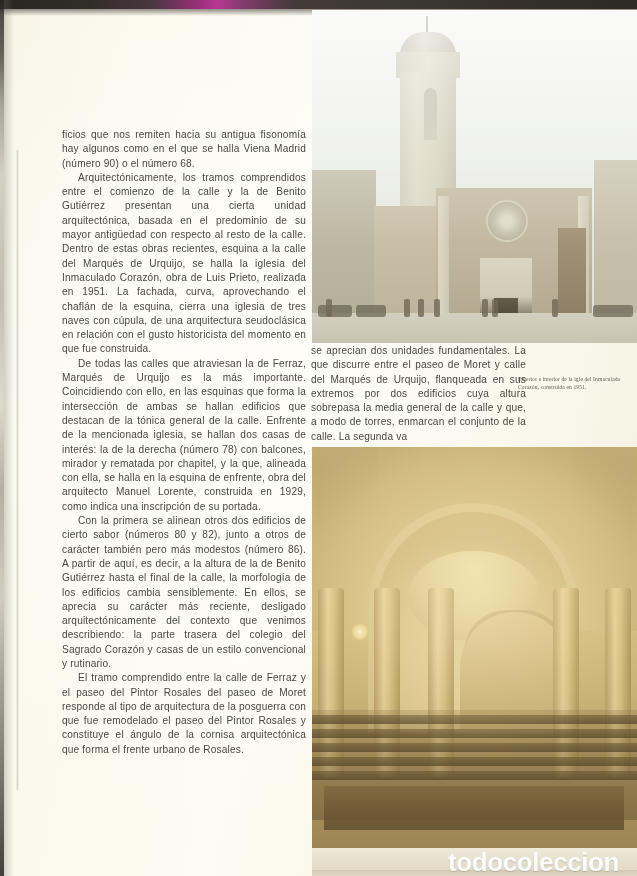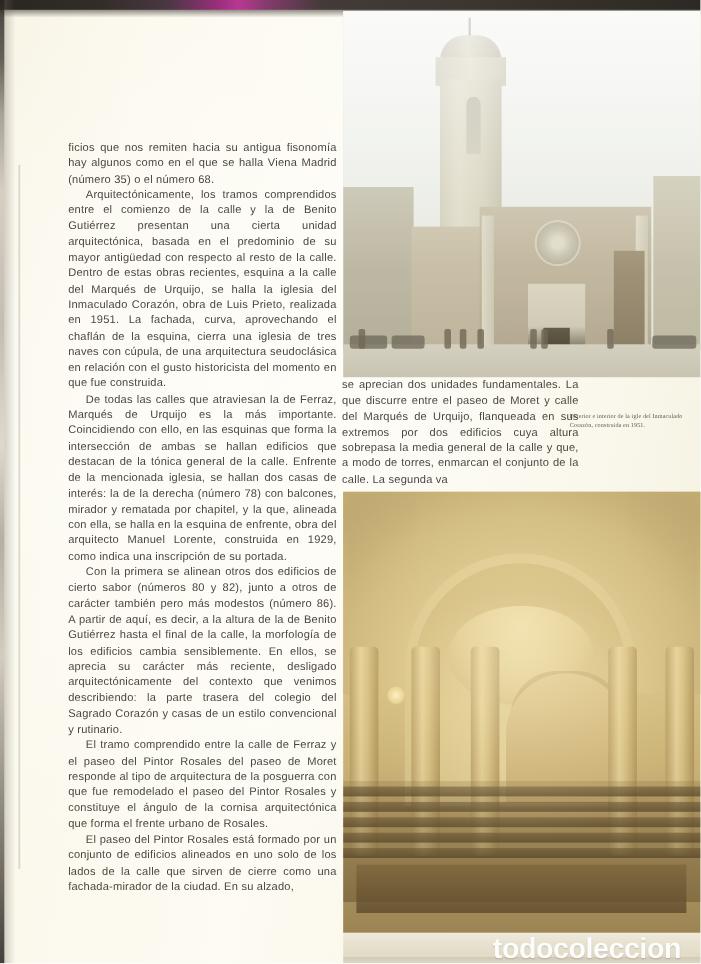--- a/index.html
+++ b/index.html
@@ -402,26 +402,25 @@
     <div class="pb-pew" style="bottom:110px;"></div>
     <div class="pb-pew" style="bottom:96px;"></div>
     <div class="pb-pew" style="bottom:82px;"></div>
     <div class="pb-pew" style="bottom:68px;"></div>
     <div class="pb-rail"></div>
     <div class="pb-glow"></div>
     <div class="pb-warm"></div>
   </div>
 
   <div class="col-left inky">
-    <p class="noindent">ficios que nos remiten hacia su antigua fisonomía hay algunos como en el que se halla Viena Madrid (número 35) o el número 68.</p>
+    <p class="noindent">ficios que nos remiten hacia su antigua fisonomía hay algunos como en el que se halla Viena Madrid (número 90) o el número 68.</p>
     <p>Arquitectónicamente, los tramos comprendidos entre el comienzo de la calle y la de Benito Gutiérrez presentan una cierta unidad arquitectónica, basada en el predominio de su mayor antigüedad con respecto al resto de la calle. Dentro de estas obras recientes, esquina a la calle del Marqués de Urquijo, se halla la iglesia del Inmaculado Corazón, obra de Luis Prieto, realizada en 1951. La fachada, curva, aprovechando el chaflán de la esquina, cierra una iglesia de tres naves con cúpula, de una arquitectura seudoclásica en relación con el gusto historicista del momento en que fue construida.</p>
     <p>De todas las calles que atraviesan la de Ferraz, Marqués de Urquijo es la más importante. Coincidiendo con ello, en las esquinas que forma la intersección de ambas se hallan edificios que destacan de la tónica general de la calle. Enfrente de la mencionada iglesia, se hallan dos casas de interés: la de la derecha (número 78) con balcones, mirador y rematada por chapitel, y la que, alineada con ella, se halla en la esquina de enfrente, obra del arquitecto Manuel Lorente, construida en 1929, como indica una inscripción de su portada.</p>
     <p>Con la primera se alinean otros dos edificios de cierto sabor (números 80 y 82), junto a otros de carácter también pero más modestos (número 86). A partir de aquí, es decir, a la altura de la de Benito Gutiérrez hasta el final de la calle, la morfología de los edificios cambia sensiblemente. En ellos, se aprecia su carácter más reciente, desligado arquitectónicamente del contexto que venimos describiendo: la parte trasera del colegio del Sagrado Corazón y casas de un estilo convencional y rutinario.</p>
     <p>El tramo comprendido entre la calle de Ferraz y el paseo del Pintor Rosales del paseo de Moret responde al tipo de arquitectura de la posguerra con que fue remodelado el paseo del Pintor Rosales y constituye el ángulo de la cornisa arquitectónica que forma el frente urbano de Rosales.</p>
-    <p>El paseo del Pintor Rosales está formado por un conjunto de edificios alineados en uno solo de los lados de la calle que sirven de cierre como una fachada-mirador de la ciudad. En su alzado,</p>
   </div>
 
   <div class="col-right inky">
     <p>se aprecian dos unidades fundamentales. La que discurre entre el paseo de Moret y calle del Marqués de Urquijo, flanqueada en sus extremos por dos edificios cuya altura sobrepasa la media general de la calle y que, a modo de torres, enmarcan el conjunto de la calle. La segunda va</p>
   </div>
 
   <div class="caption">Exterior e interior de la igle del Inmaculado Corazón, construida en 1951.</div>
 
   <div class="scan-bottom">
     <div class="scan-bottom-edge"></div>

